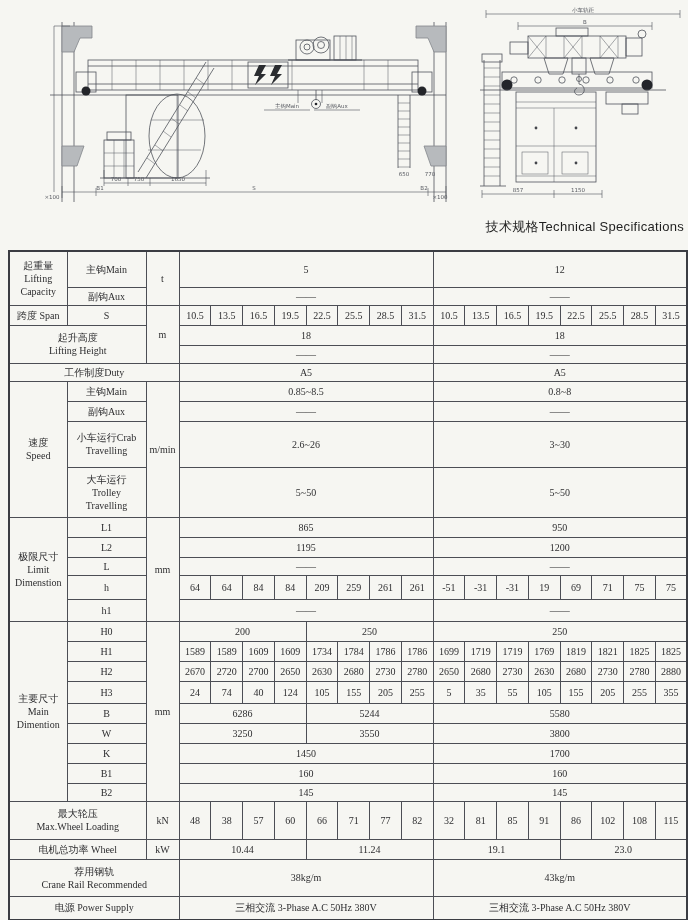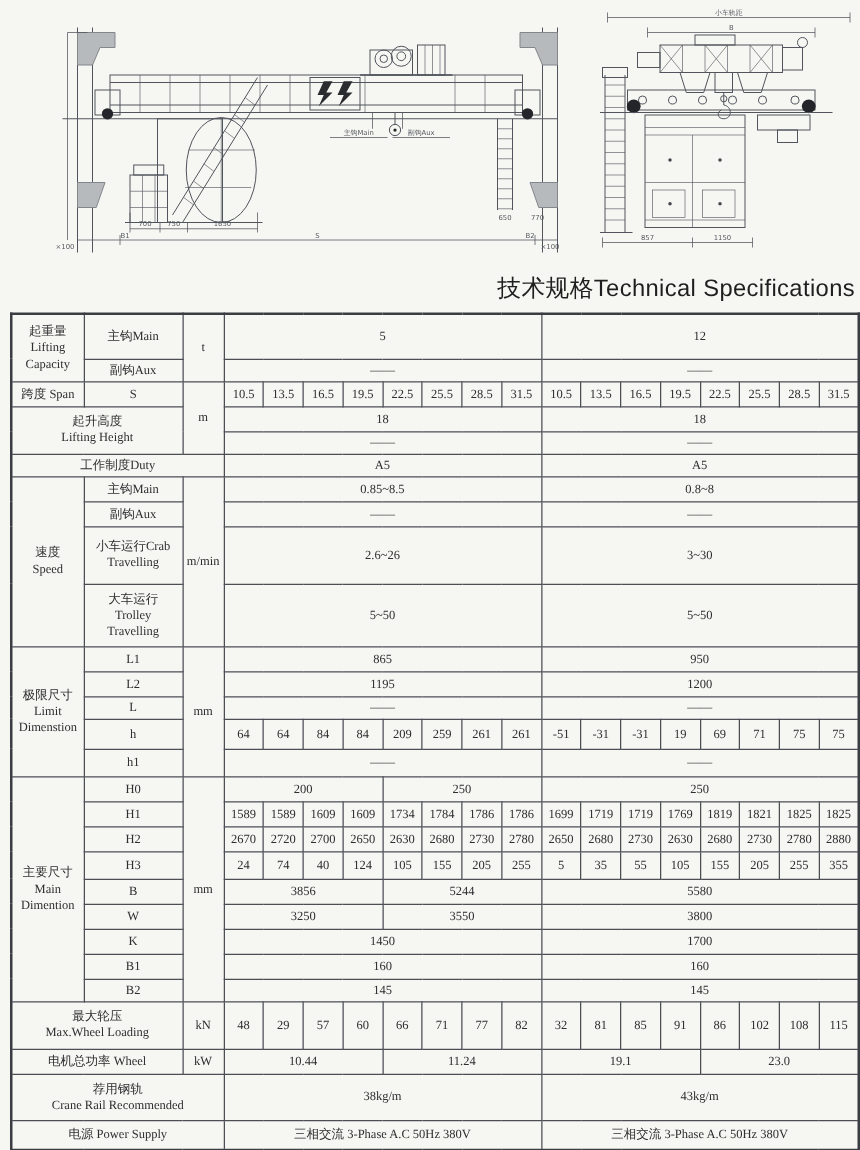--- a/index.html
+++ b/index.html
@@ -6,21 +6,21 @@
   html,body{width:688px;height:920px}
   body{position:relative;overflow:hidden;background:#f6f6f2;color:#2e2e30;
        font-family:"Liberation Serif","DejaVu Serif",serif}
   .drawing-area{position:absolute;top:0;left:0;width:688px;height:212px}
   .dwg{position:absolute;top:0}
   .dwg-side{left:0}
   .dwg-end{left:456px}
   svg text{font-family:"DejaVu Sans","Liberation Sans",sans-serif}
   .page-title{position:absolute;top:218px;right:4px;
        font-family:"Liberation Sans","DejaVu Sans",sans-serif;
-       font-size:19px;color:#1f1f1f;letter-spacing:.3px}
+       font-size:13px;color:#1f1f1f;letter-spacing:.3px}
   table.spec{position:absolute;top:250px;left:8px;width:678px;
        border-collapse:collapse;table-layout:fixed;border:2px solid #3b3d43}
   .spec td{border:1px solid #4c4e55;text-align:center;vertical-align:middle;
        font-size:10px;line-height:1.3;padding:0 1px;overflow:hidden;white-space:nowrap}
   .ln{display:block}
 </style>
 </head>
 <body>
 
 <div class="drawing-area">
@@ -349,21 +349,21 @@
     <td>35</td>
     <td>55</td>
     <td>105</td>
     <td>155</td>
     <td>205</td>
     <td>255</td>
     <td>355</td>
   </tr>
   <tr style="height:20px">
     <td>B</td>
-    <td colspan="4">3856</td>
+    <td colspan="4">6286</td>
     <td colspan="4">5244</td>
     <td colspan="8">5580</td>
   </tr>
   <tr style="height:20px">
     <td>W</td>
     <td colspan="4">3250</td>
     <td colspan="4">3550</td>
     <td colspan="8">3800</td>
   </tr>
   <tr style="height:20px">
@@ -382,21 +382,21 @@
     <td colspan="8">145</td>
   </tr>
 
   <tr style="height:38px">
     <td colspan="2">
       <span class="ln">最大轮压</span>
       <span class="ln">Max.Wheel Loading</span>
     </td>
     <td>kN</td>
     <td>48</td>
-    <td>29</td>
+    <td>38</td>
     <td>57</td>
     <td>60</td>
     <td>66</td>
     <td>71</td>
     <td>77</td>
     <td>82</td>
     <td>32</td>
     <td>81</td>
     <td>85</td>
     <td>91</td>

